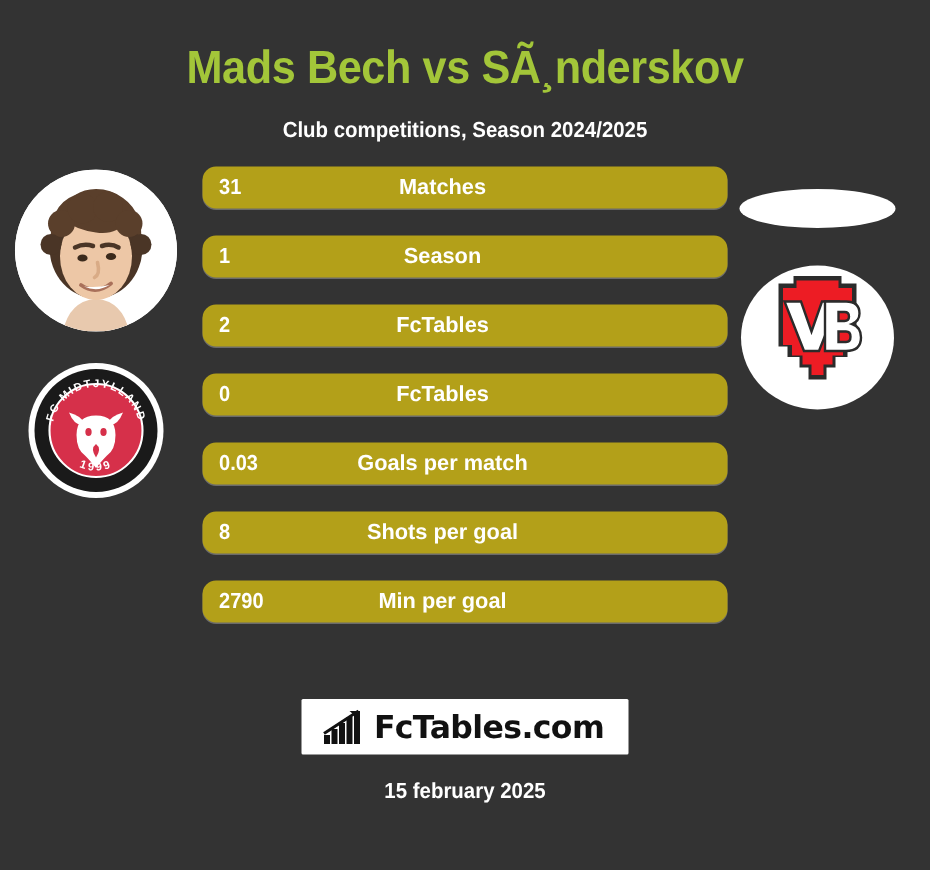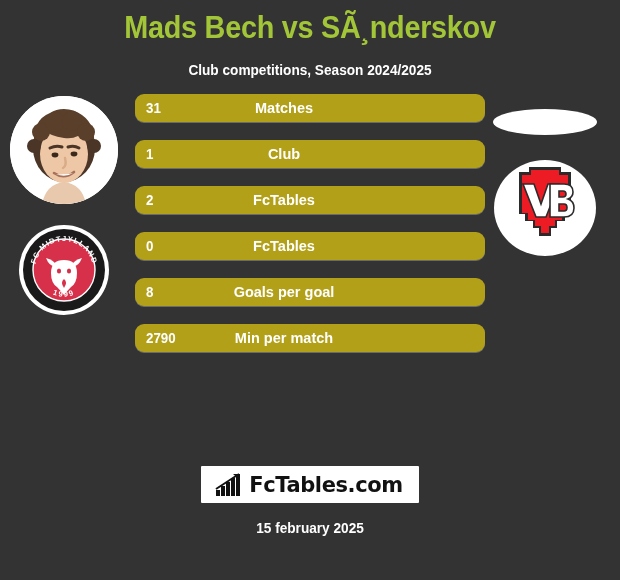--- a/index.html
+++ b/index.html
@@ -12,21 +12,21 @@
     background: #333333;
     font-family: "Liberation Sans", "DejaVu Sans", sans-serif;
     overflow: hidden;
     position: relative;
   }
 
   
   .header {
     width: 100%;
     text-align: center;
-    padding-top: 9px;
+    padding-top: 26px;
     box-sizing: border-box;
   }
   .page-title {
     color: #a3c639;
     font-size: 31px;
     font-weight: bold;
     letter-spacing: -0.3px;
     line-height: 38px;
     transform: scaleX(0.93);
     transform-origin: center;
@@ -130,21 +130,21 @@
     line-height: 28px;
     color: #ffffff;
     font-size: 14.5px;
     font-weight: bold;
     transform: scaleX(0.92);
     transform-origin: left center;
     white-space: nowrap;
   }
   .stat-label {
     position: absolute;
-    left: 0;
+    left: 11px;
     top: 0;
     width: 298px;
     height: 28px;
     line-height: 28px;
     text-align: center;
     color: #ffffff;
     font-size: 14.5px;
     font-weight: bold;
     white-space: nowrap;
   }
@@ -262,37 +262,41 @@
     </div>
   </div>
 
   <div class="stats" id="stats-list">
       <div class="stat-row">
         <div class="stat-value">31</div>
         <div class="stat-label">Matches</div>
       </div>
       <div class="stat-row">
         <div class="stat-value">1</div>
-        <div class="stat-label">Club</div>
+        <div class="stat-label">Season</div>
       </div>
       <div class="stat-row">
         <div class="stat-value">2</div>
         <div class="stat-label">FcTables</div>
       </div>
       <div class="stat-row">
         <div class="stat-value">0</div>
         <div class="stat-label">FcTables</div>
       </div>
       <div class="stat-row">
+        <div class="stat-value">0.03</div>
+        <div class="stat-label">Goals per match</div>
+      </div>
+      <div class="stat-row">
         <div class="stat-value">8</div>
-        <div class="stat-label">Goals per goal</div>
+        <div class="stat-label">Shots per goal</div>
       </div>
       <div class="stat-row">
         <div class="stat-value">2790</div>
-        <div class="stat-label">Min per match</div>
+        <div class="stat-label">Min per goal</div>
       </div>
     </div>
 
   <div class="col-right">
     <div class="photo-placeholder"></div>
     <div class="club-badge-right">
       <svg width="104" height="104" viewBox="0 0 104 104">
         <ellipse cx="52" cy="52" rx="51" ry="48" fill="#ffffff"></ellipse>
 
         <path d="M26 16 h10 v-5 h32 v5 h10 v42 h-6 v7 h-8 v7 h-6 v8 h-12 v-8 h-6 v-7 h-8 v-7 h-6 Z" fill="#2b2b2b"></path>

